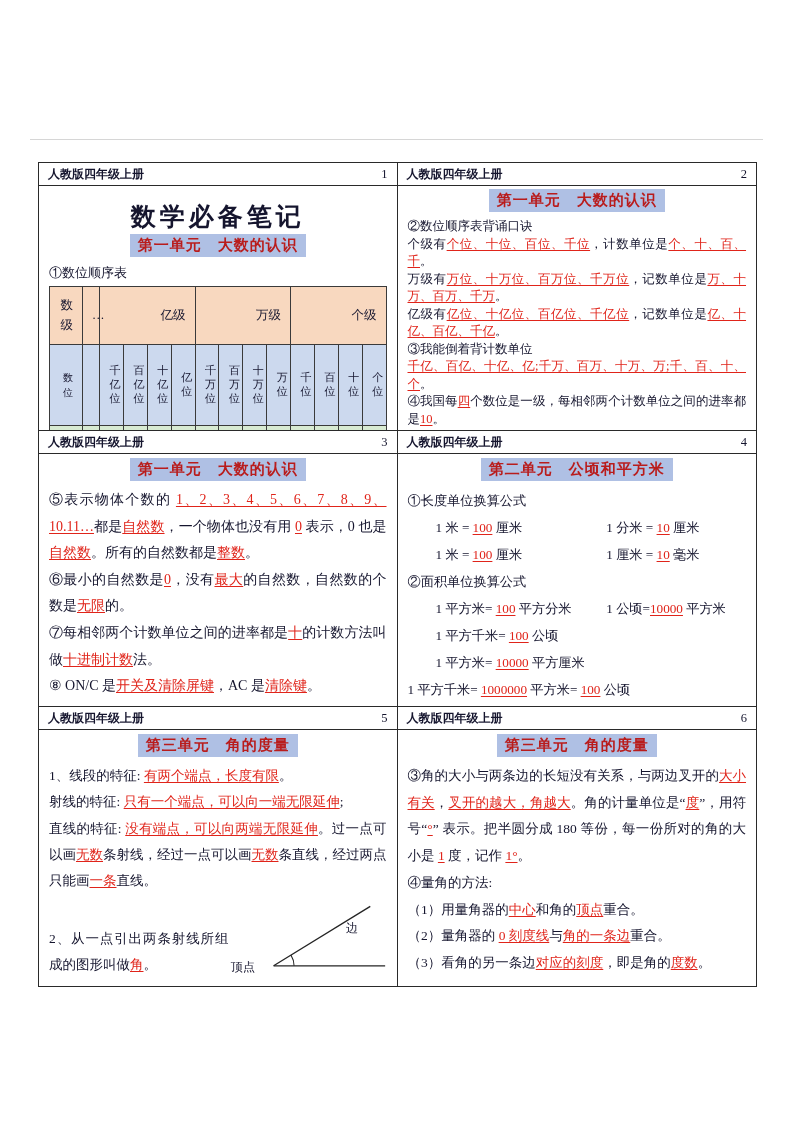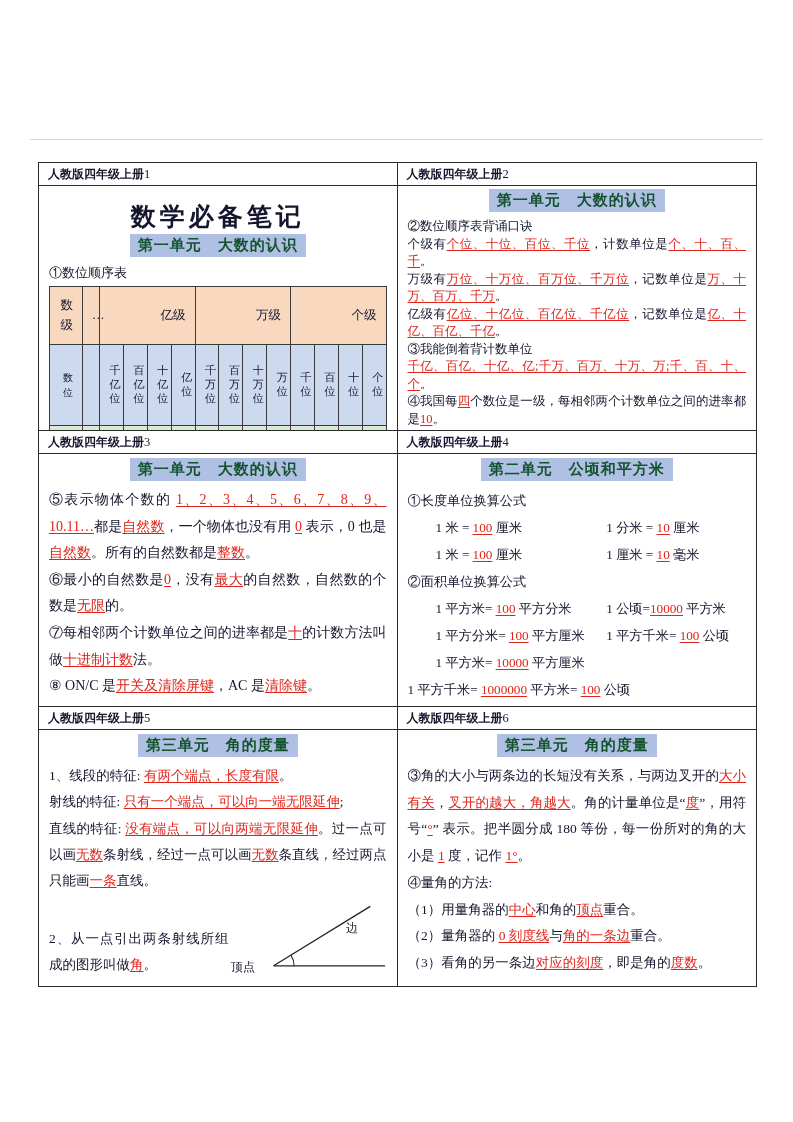--- a/index.html
+++ b/index.html
@@ -12,34 +12,34 @@
   .top-rule{position:absolute;left:30px;right:30px;top:139px;border-top:1px solid #d6d6d6;}
   .grid{
     position:absolute;left:38px;top:162px;width:717px;
     border:1px solid #2a2a2a;background:#fff;
     display:grid;grid-template-columns:1fr 1fr;grid-template-rows:268px 276px 279px;
   }
   .page{box-sizing:border-box;overflow:hidden;background:#fff;}
   .page:nth-child(odd){border-right:1px solid #2a2a2a;}
   .page:nth-child(-n+4){border-bottom:1px solid #2a2a2a;}
   .page-header{
-    display:flex;align-items:center;
+    display:flex;justify-content:space-between;align-items:center;
     height:22px;padding:0 9px;border-bottom:1px solid #2a2a2a;
     font-size:12px;font-weight:bold;
   }
   .ph-num{font-weight:normal;font-size:12.5px;}
   .page-body{padding:3px 10px 4px;}
   .para{margin:0;text-align:justify;}
   .seg{}
   .seg-ru{color:var(--emphasis_red,#e0241a);text-decoration:underline;text-underline-offset:2px;text-decoration-thickness:1px;}
   .main-title{margin:12px 0 2px;text-align:center;font-size:25px;font-weight:bold;letter-spacing:4px;line-height:1.25;}
   .section{text-align:center;margin:1px 0 6px;line-height:1.4;}
   .section-inner{
     display:inline-block;background:var(--section_highlight,#afc0e4);
-    color:#14532d;font-weight:bold;font-size:15px;padding:1px 8px;letter-spacing:1px;
+    color:#b91c1c;font-weight:bold;font-size:15px;padding:1px 8px;letter-spacing:1px;
   }
   .p1 .page-body{font-size:13px;line-height:1.55;}
   .p2 .page-body{font-size:12.5px;line-height:1.4;padding-top:2px;}
   .p3 .page-body{font-size:14px;line-height:1.9;}
   .p4 .page-body{font-size:13.2px;line-height:2.05;}
   .p5 .page-body{font-size:13.5px;line-height:1.95;}
   .p6 .page-body{font-size:13.5px;line-height:1.98;}
   
   .pv-table{border-collapse:collapse;width:100%;margin-top:3px;table-layout:fixed;font-size:11px;}
   .pv-table td{border:1px solid #3a3a3a;text-align:right;vertical-align:middle;padding:9px;}
@@ -186,21 +186,20 @@
         <div class="frow">
           <div class="fcol"><span class="seg">1 米 = </span><span class="seg seg-ru">100</span><span class="seg"> 厘米</span></div>
           <div class="fcol"><span class="seg">1 厘米 = </span><span class="seg seg-ru">10</span><span class="seg"> 毫米</span></div>
         </div>
         <p class="para"><span class="seg">②面积单位换算公式</span></p>
         <div class="frow">
           <div class="fcol"><span class="seg">1 平方米= </span><span class="seg seg-ru">100</span><span class="seg"> 平方分米</span></div>
           <div class="fcol"><span class="seg">1 公顷=</span><span class="seg seg-ru">10000</span><span class="seg"> 平方米</span></div>
         </div>
         <div class="frow">
-          <div class="fcol"><span class="seg">1 平方分米= </span><span class="seg seg-ru">100</span><span class="seg"> 平方厘米</span></div>
           <div class="fcol"><span class="seg">1 平方千米= </span><span class="seg seg-ru">100</span><span class="seg"> 公顷</span></div>
         </div>
         <div class="frow">
           <div class="fcol"><span class="seg">1 平方米= </span><span class="seg seg-ru">10000</span><span class="seg"> 平方厘米</span></div>
           <div class="fcol"></div>
         </div>
         <p class="para"><span class="seg">1 平方千米= </span><span class="seg seg-ru">1000000</span><span class="seg"> 平方米= </span><span class="seg seg-ru">100</span><span class="seg"> 公顷</span></p>
       </div>
   </section>
 

